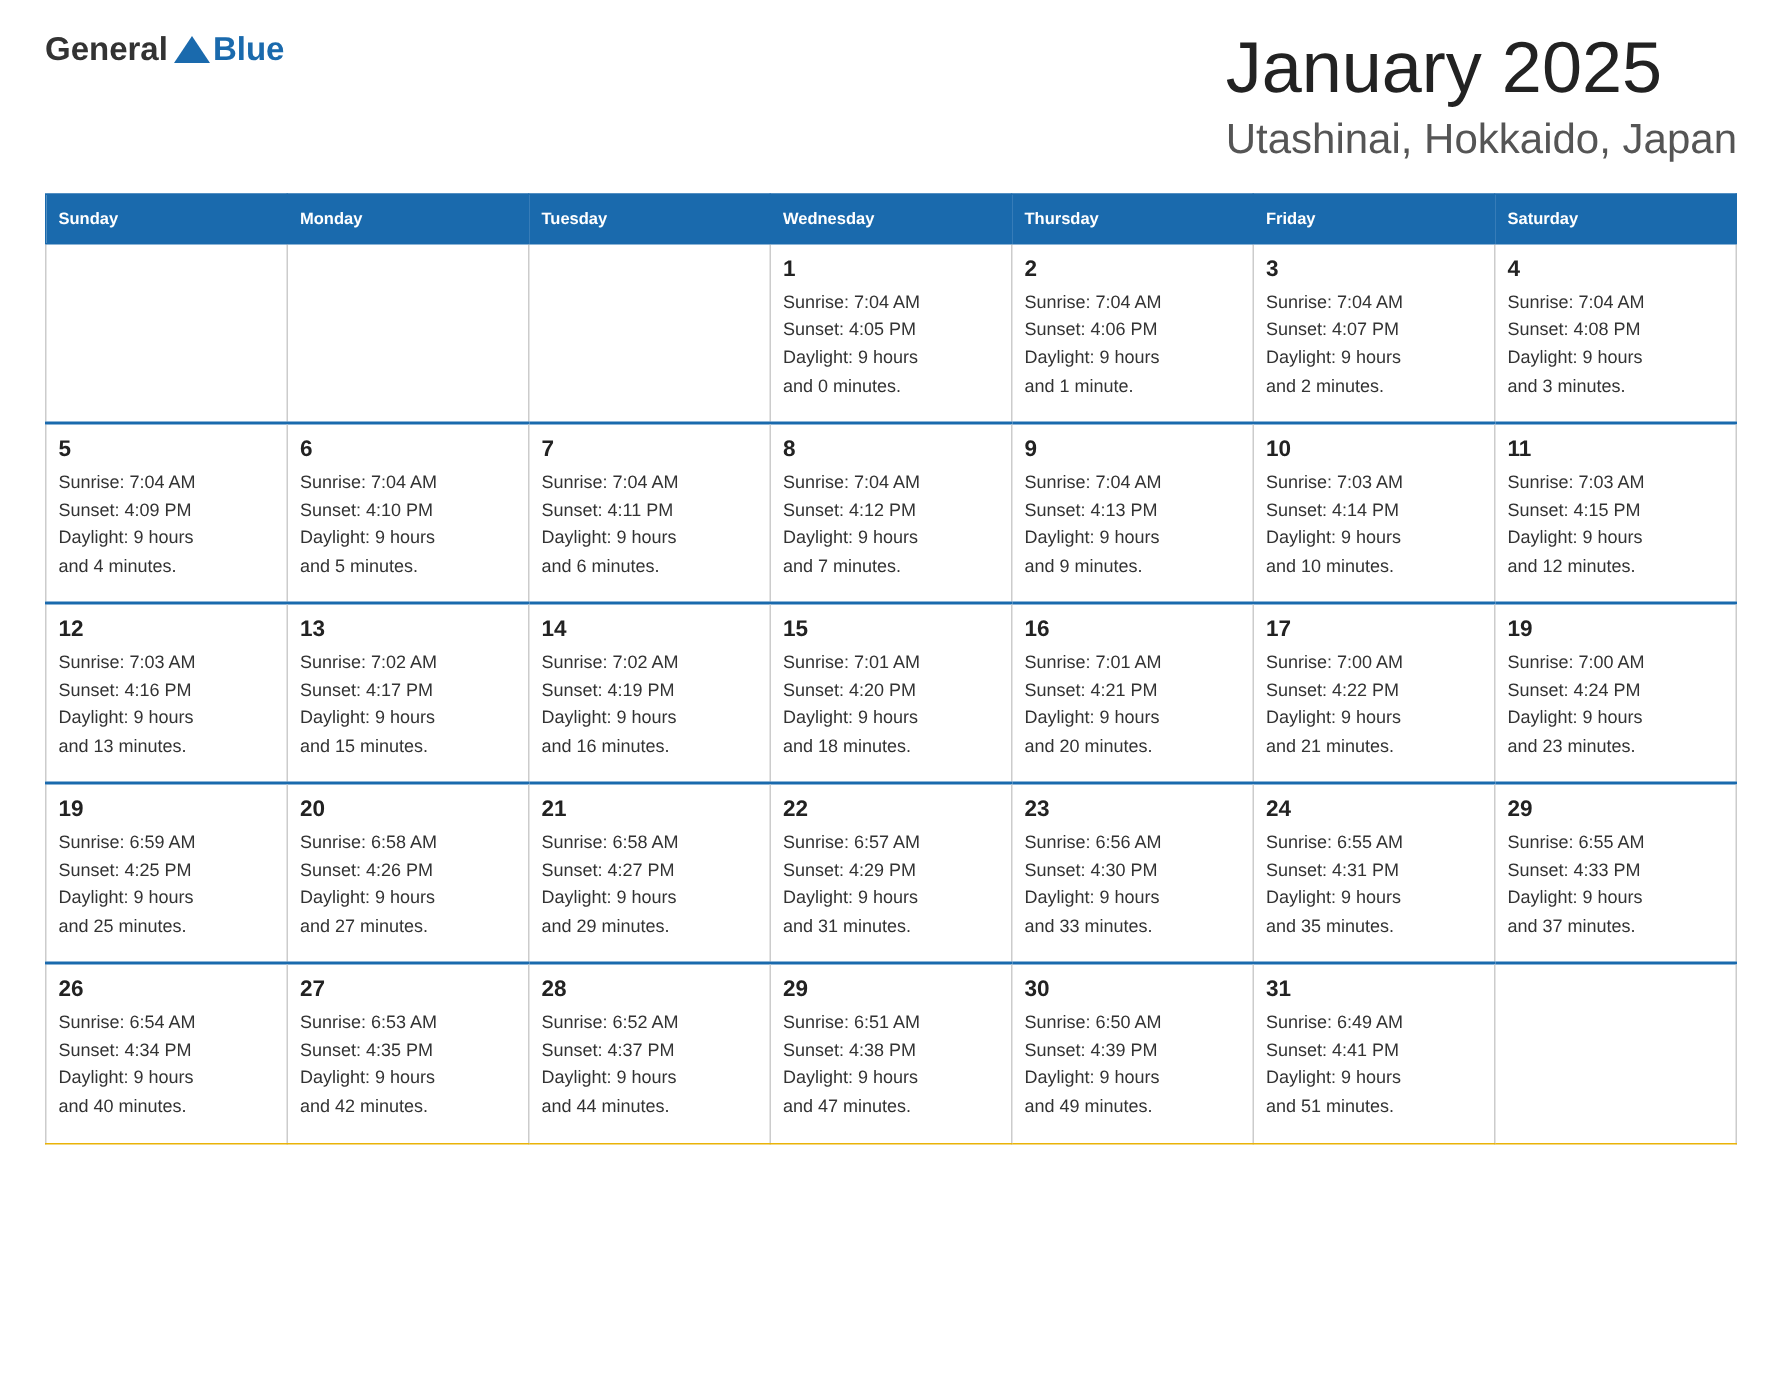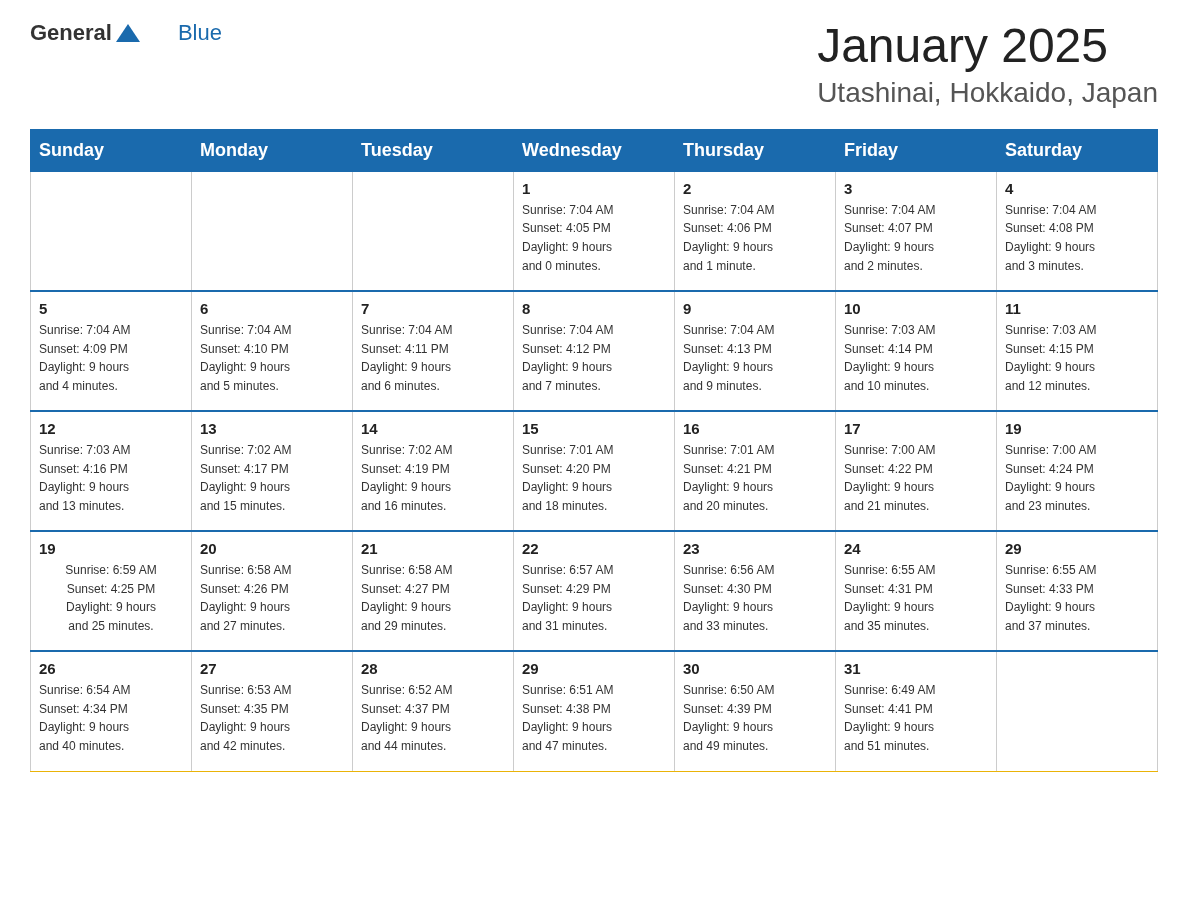--- a/index.html
+++ b/index.html
@@ -21,23 +21,22 @@
       align-items: flex-start;
       gap: 0;
     }
     .logo-text-general {
       font-size: 22px;
       font-weight: bold;
       color: #333;
     }
     .logo-text-blue {
       font-size: 22px;
-      font-weight: normal;
+      font-weight: bold;
       color: #1a6aad;
-      margin-left: 36px;
     }
     .logo-icon {
       width: 28px;
       height: 28px;
       margin-left: 2px;
     }
     .title-block {
     }
     .calendar-title {
       font-size: 48px;
@@ -51,21 +50,21 @@
       margin-top: 4px;
     }
     table {
       width: 100%;
       border-collapse: collapse;
       table-layout: fixed;
     }
     thead th {
       background-color: #1a6aad;
       color: #fff;
-      font-size: 18px;
+      font-size: 11px;
       font-weight: 600;
       padding: 10px 8px;
       text-align: left;
       border: 1px solid #1a6aad;
     }
     tbody td {
       vertical-align: top;
       padding: 8px 8px;
       border-right: 1px solid #ccc;
       border-bottom: 2px solid #1a6aad;
@@ -256,21 +255,21 @@
           <div class="day-number">19</div>
           <div class="day-info" style="white-space: pre-line;">Sunrise: 7:00 AM
 Sunset: 4:24 PM
 Daylight: 9 hours
 and 23 minutes.</div>
         </td>
       </tr>
       <tr>
         <td>
           <div class="day-number">19</div>
-          <div class="day-info" style="white-space: pre-line; text-align: center;">Sunrise: 6:59 AM
+          <div class="day-info" style="white-space: pre-line;">Sunrise: 6:59 AM
 Sunset: 4:25 PM
 Daylight: 9 hours
 and 25 minutes.</div>
         </td>
         <td>
           <div class="day-number">20</div>
           <div class="day-info" style="white-space: pre-line;">Sunrise: 6:58 AM
 Sunset: 4:26 PM
 Daylight: 9 hours
 and 27 minutes.</div>

